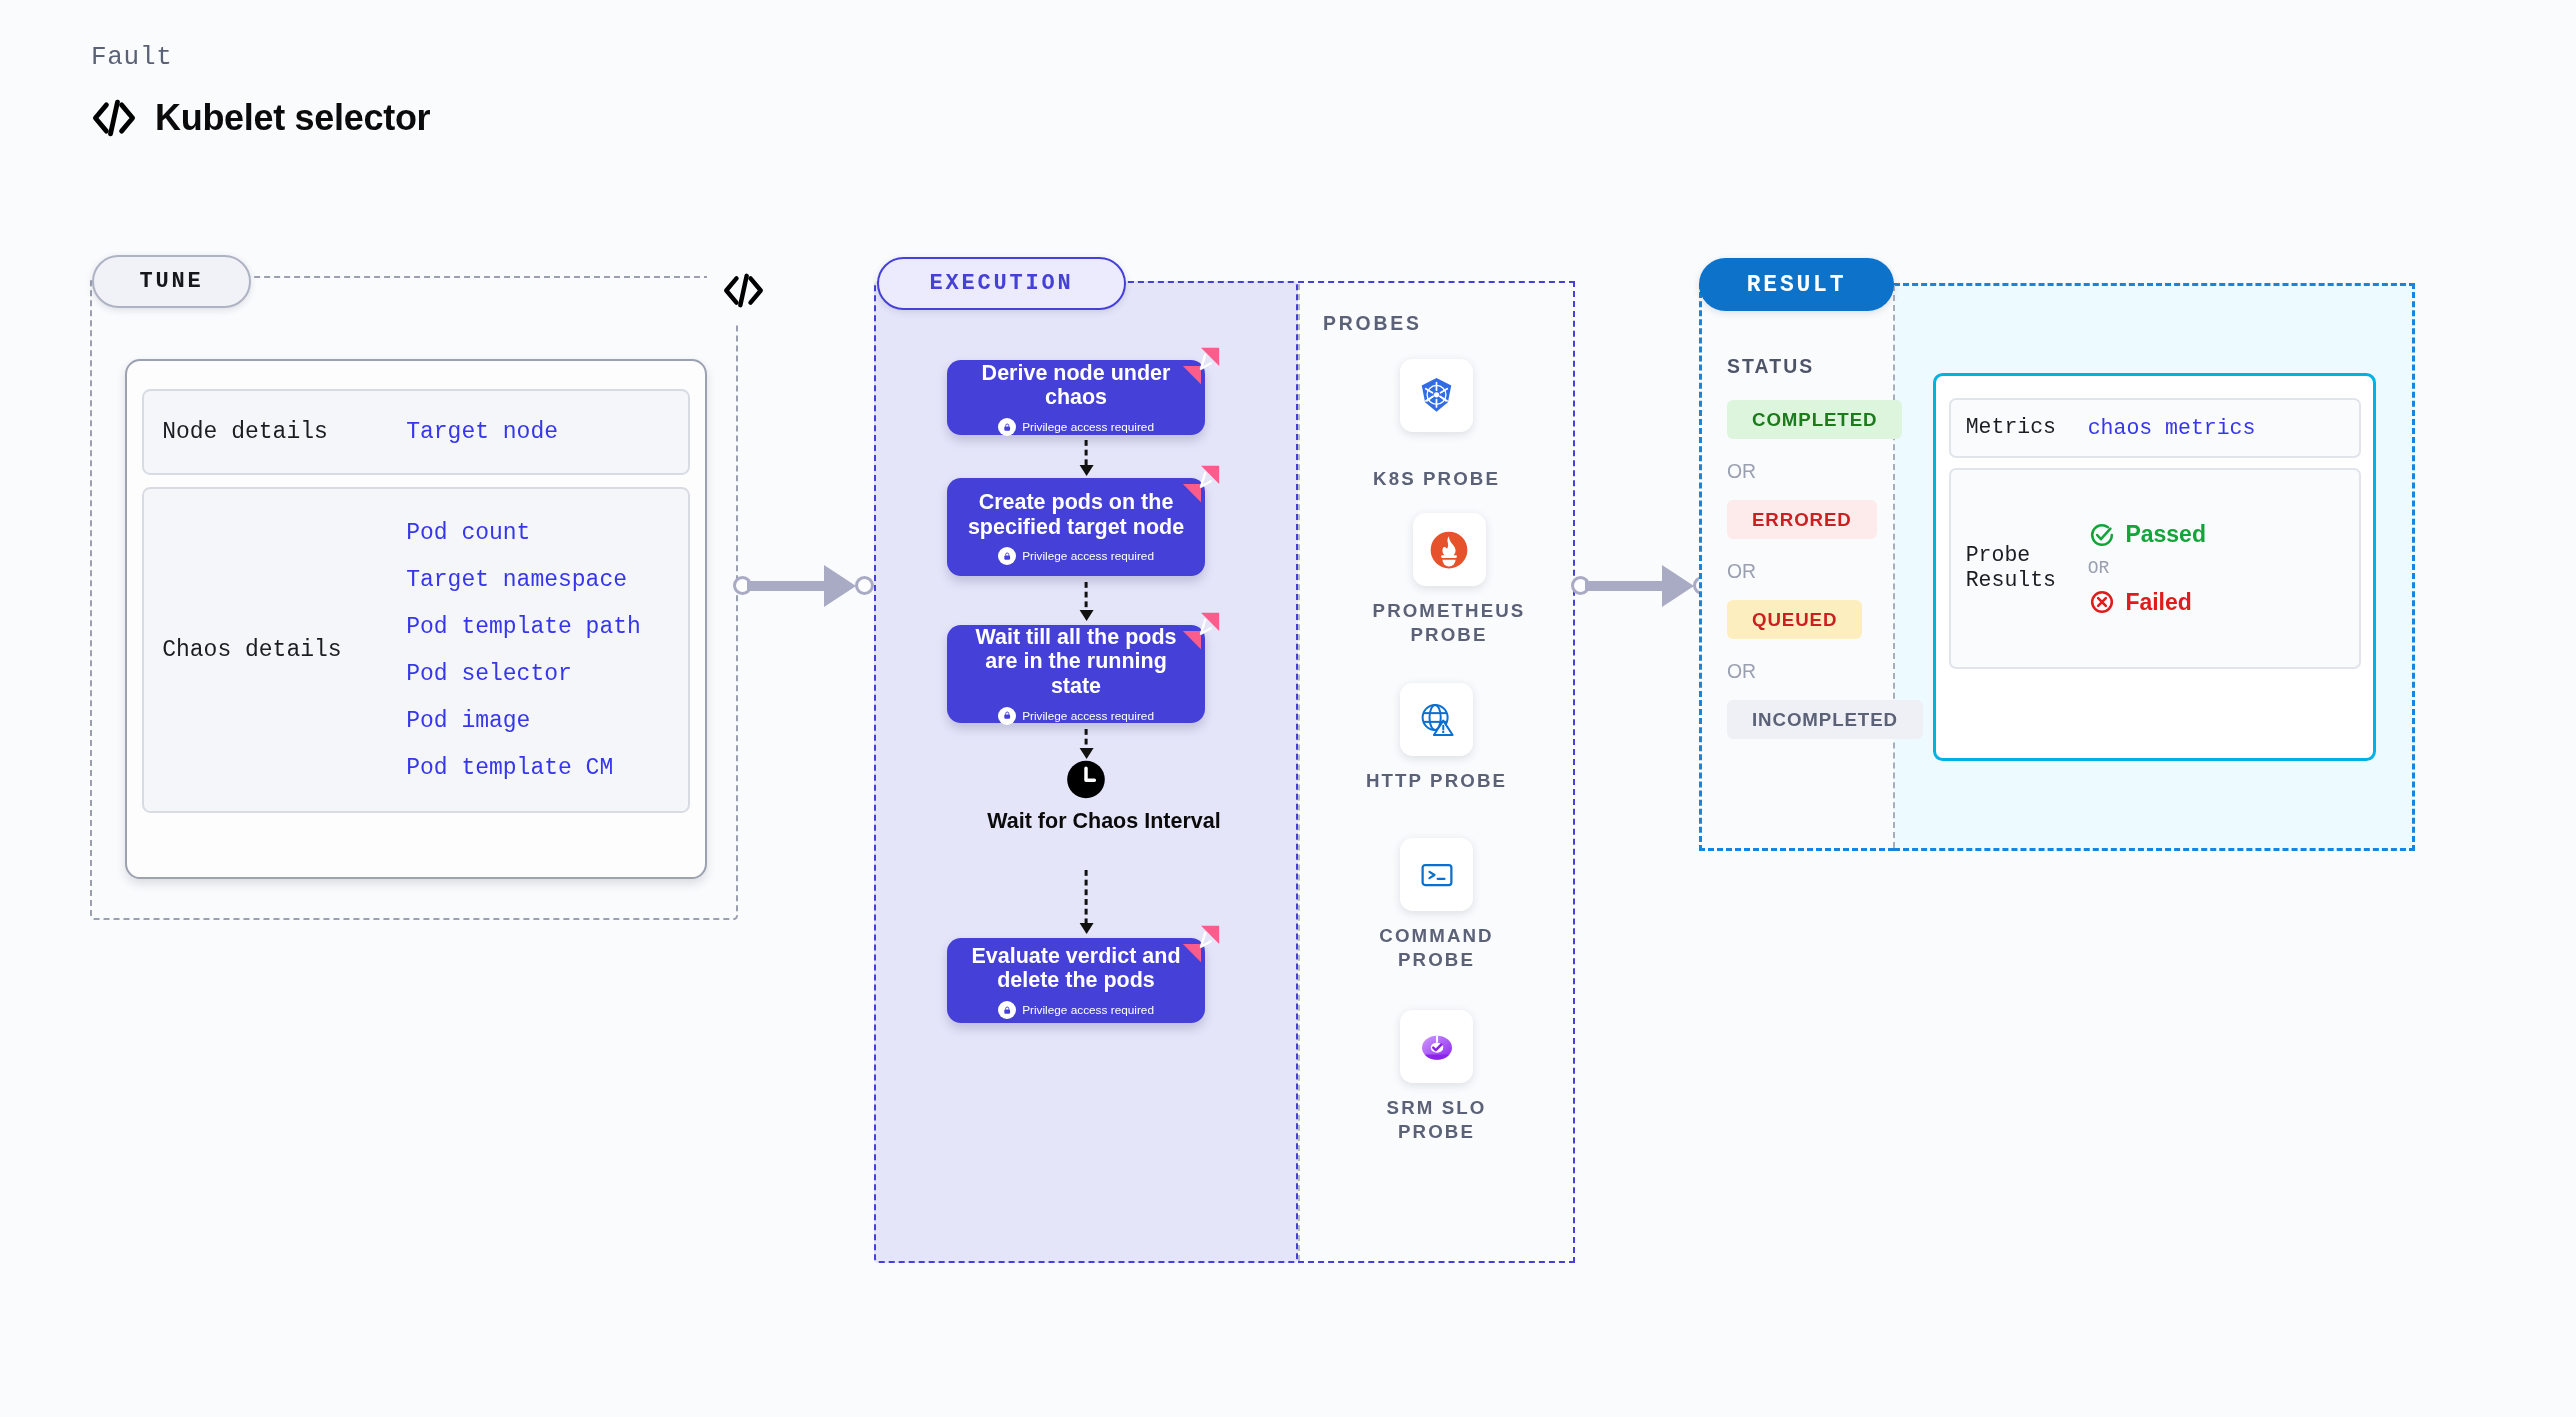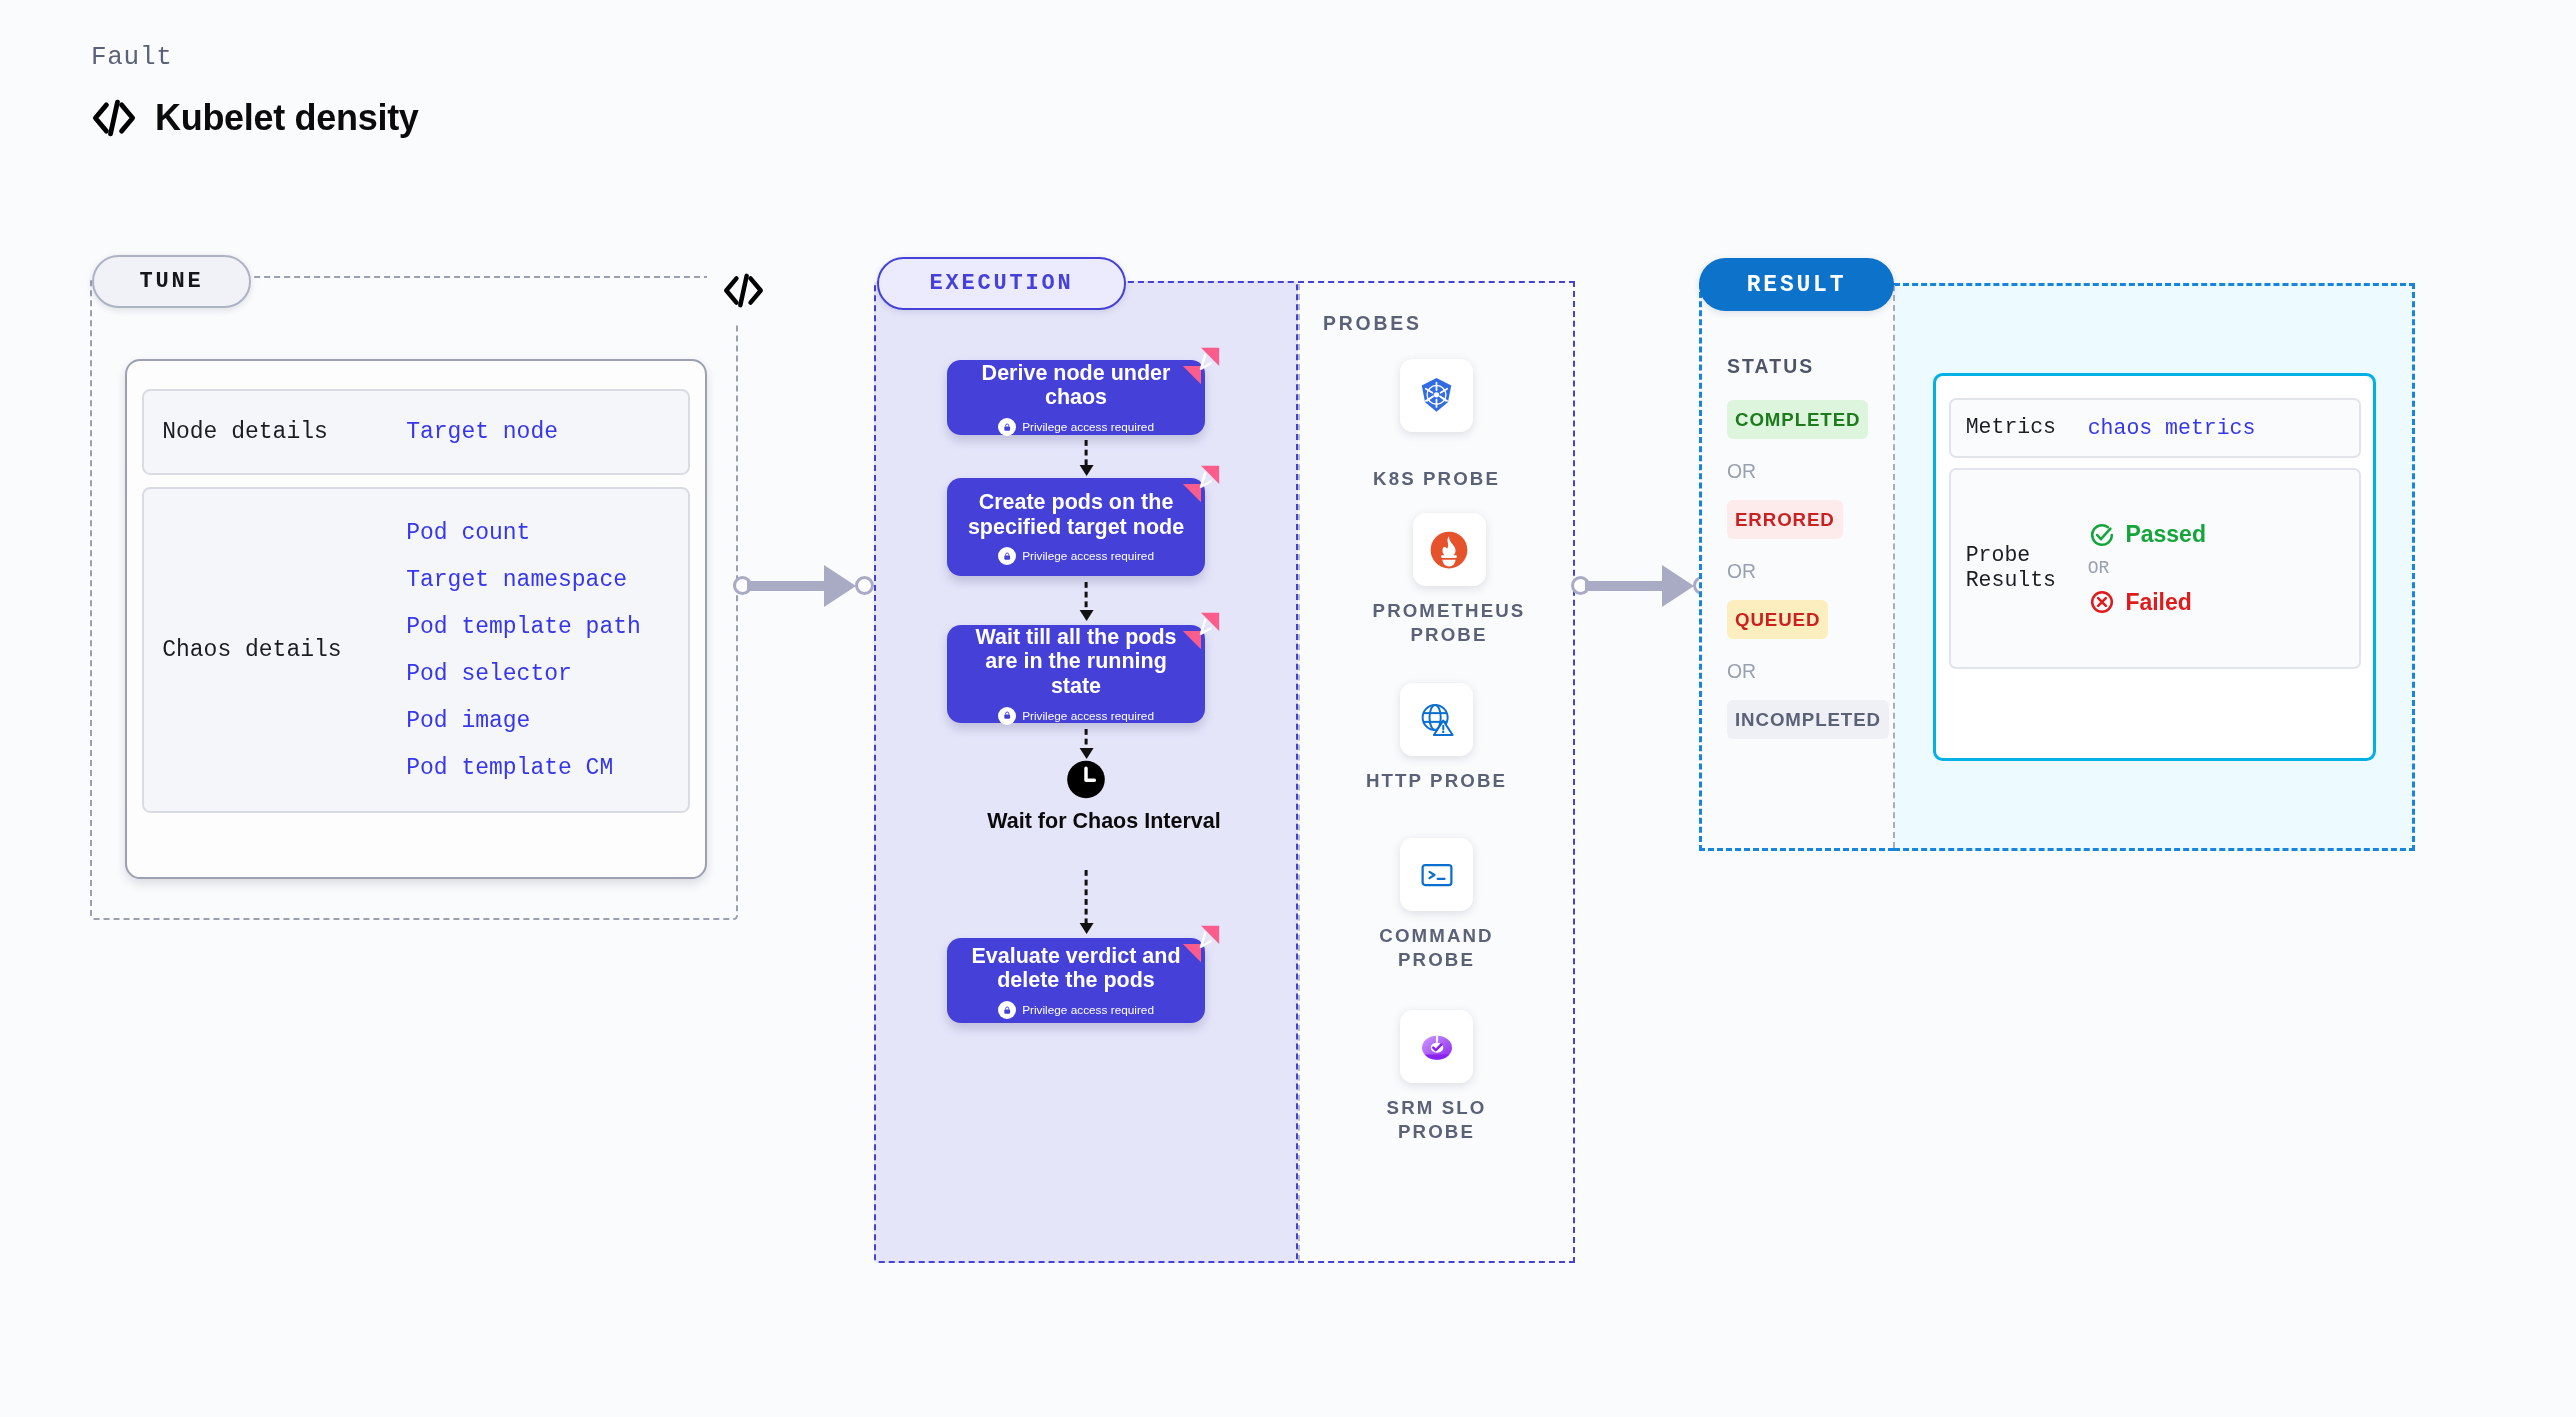--- a/index.html
+++ b/index.html
@@ -154,21 +154,21 @@
   #result-chip {
     left: 1699px; top: 258px; width: 195px;
     background: #0c72ca; border: 0; color: #fff; font-size: 23px;
   }
   #status-title {
     position: absolute; left: 1727px; top: 355px;
     font-size: 19.4px; font-weight: bold; letter-spacing: 2.1px; color: #4e5468;
   }
   .status-badge {
     position: absolute; left: 1727px; height: 39px; border-radius: 6.2px;
-    display: flex; align-items: center; padding: 0 8px;
+    display: flex; align-items: center; padding: 0 25px;
     font-size: 18.7px; font-weight: bold; letter-spacing: 0.9px;
   }
   .or-text {
     position: absolute; left: 1727px; font-size: 19.4px; color: #9aa0b0;
   }
 
   #output-card {
     position: absolute; left: 1933px; top: 373px; width: 443px; height: 388px;
     background: #fff; border: 3.5px solid #00b1e6; border-radius: 9.7px; padding: 12.5px;
   }
@@ -208,21 +208,21 @@
 <body>
 
 <div id="header">
   <div id="fault-label">Fault</div>
   <div id="title-row">
     <svg id="code-icon-header" viewBox="0 0 66 58">
       <path d="M22 10 L6 29 L22 48" fill="none" stroke="#000" stroke-width="7" stroke-linecap="round" stroke-linejoin="round"></path>
       <path d="M44 10 L60 29 L44 48" fill="none" stroke="#000" stroke-width="7" stroke-linecap="round" stroke-linejoin="round"></path>
       <path d="M38 6 L28 52" fill="none" stroke="#000" stroke-width="7" stroke-linecap="round"></path>
     </svg>
-    <div id="page-title">Kubelet density</div>
+    <div id="page-title">Kubelet selector</div>
   </div>
 </div>
 
 <div class="dash-box" id="tune-box"></div>
 <div class="panel-chip" id="tune-chip">TUNE</div>
 
 <div id="code-icon-mid">
   <svg viewBox="0 0 66 58" width="43" height="37">
     <path d="M22 10 L6 29 L22 48" fill="none" stroke="#000" stroke-width="7" stroke-linecap="round" stroke-linejoin="round"></path>
     <path d="M44 10 L60 29 L44 48" fill="none" stroke="#000" stroke-width="7" stroke-linecap="round" stroke-linejoin="round"></path>

